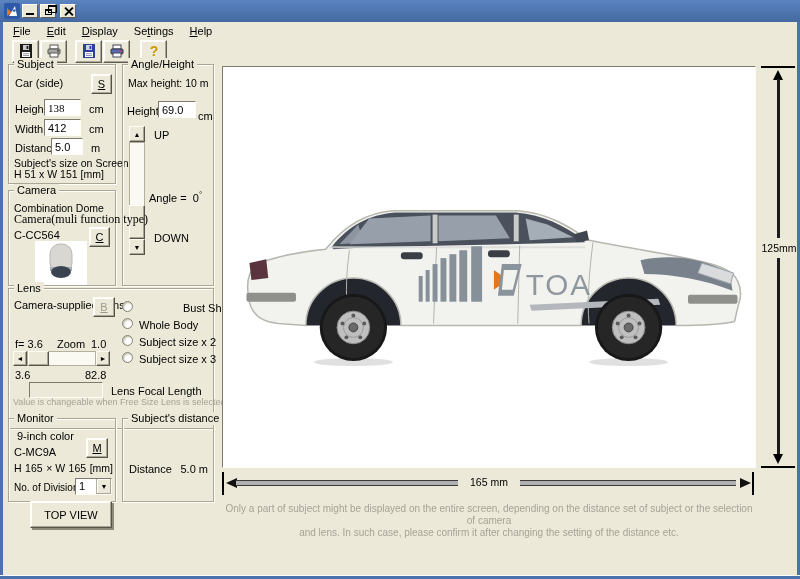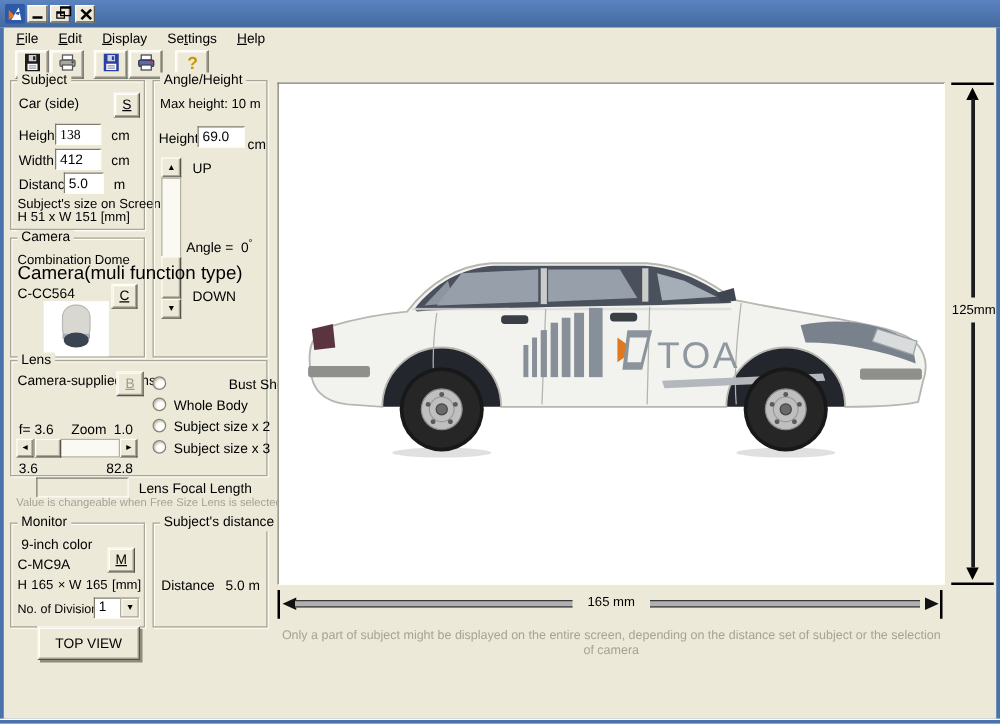--- a/index.html
+++ b/index.html
@@ -172,36 +172,36 @@
       </div>
   </div>
   <span class="lbl" style="left:31px;top:64px;">UP</span>
   <span class="lbl" style="left:31px;top:167px;">DOWN</span>
   <span class="lbl" style="left:26px;top:124px;"><span>Angle  =</span>&nbsp;&nbsp;<span>0</span><span style="vertical-align:super;font-size:8px;">°</span></span>
 </div>
 
 <div class="group" style="left:8px;top:190px;width:108px;height:96px;">
   <span class="legend">Camera</span>
   <span class="lbl" style="left:5px;top:11px;font-size:10.5px;">Combination Dome</span>
-  <span class="lbl" style="left:5px;top:22px;font-size:15px;">Camera(muli function type)</span>
+  <span class="lbl" style="left:5px;top:22px;font-size:12px;font-family:Liberation Serif, serif;">Camera(muli function type)</span>
   <span class="lbl" style="left:5px;top:38px;">C-CC564</span>
   <div class="btn" style="left:80px;top:36px;width:21px;height:20px;">
       <span class="u">C</span>
     </div>
   <div style="position:absolute;left:26px;top:50px;width:52px;height:44px;background:#fff;">
     <svg width="52" height="44" viewBox="0 0 52 44">
         <rect width="52" height="44" fill="#fff"></rect>
         <rect x="15" y="3" width="22" height="29" rx="10" fill="#d8d7d2" stroke="#b9b8b2"></rect>
         <rect x="15" y="26" width="22" height="4" fill="#a7adb4"></rect>
         <ellipse cx="26" cy="31" rx="10" ry="6" fill="#3a4450"></ellipse>
       </svg>
   </div>
 </div>
 
-<div class="group" style="left:8px;top:288px;width:206px;height:93px;">
+<div class="group" style="left:8px;top:288px;width:206px;height:141px;">
   <span class="legend">Lens</span>
   <span class="lbl" style="left:5px;top:10px;">Camera-supplied Lens</span>
   <div class="btn" style="left:84px;top:8px;width:22px;height:20px;">
       <span class="u" style="color:#9e9b8c;">B</span>
     </div>
 
   <span class="radio" style="left:113px;top:12px;"></span>
   <span class="lbl" style="left:142px;top:13px;padding-left:32px;">Bust Shot</span>
   <span class="radio" style="left:113px;top:29px;"></span>
   <span class="lbl" style="left:130px;top:30px;">Whole Body</span>
@@ -354,13 +354,14 @@
   <div class="tri-lf" style="position:absolute;left:4px;top:6px;"></div>
   <div class="hseg" style="left:14px;top:8px;width:222px;"></div>
   <div style="position:absolute;left:238px;top:4px;width:58px;text-align:center;font-size:10.5px;">165 mm</div>
   <div class="hseg" style="left:298px;top:8px;width:216px;"></div>
   <div class="tri-rt" style="position:absolute;left:518px;top:6px;"></div>
   <div class="tick" style="left:530px;top:0;width:2px;height:23px;"></div>
 </div>
 
 <div style="position:absolute;left:222px;top:503px;width:534px;text-align:center;font-size:10px;line-height:12px;" class="note">
   <div>Only a part of subject might be displayed on the entire screen, depending on the distance set of subject or the selection of camera</div>
+  <div>and lens. In such case, please confirm it after changing the setting of the distance etc.</div>
 </div>
 
 </body></html>

